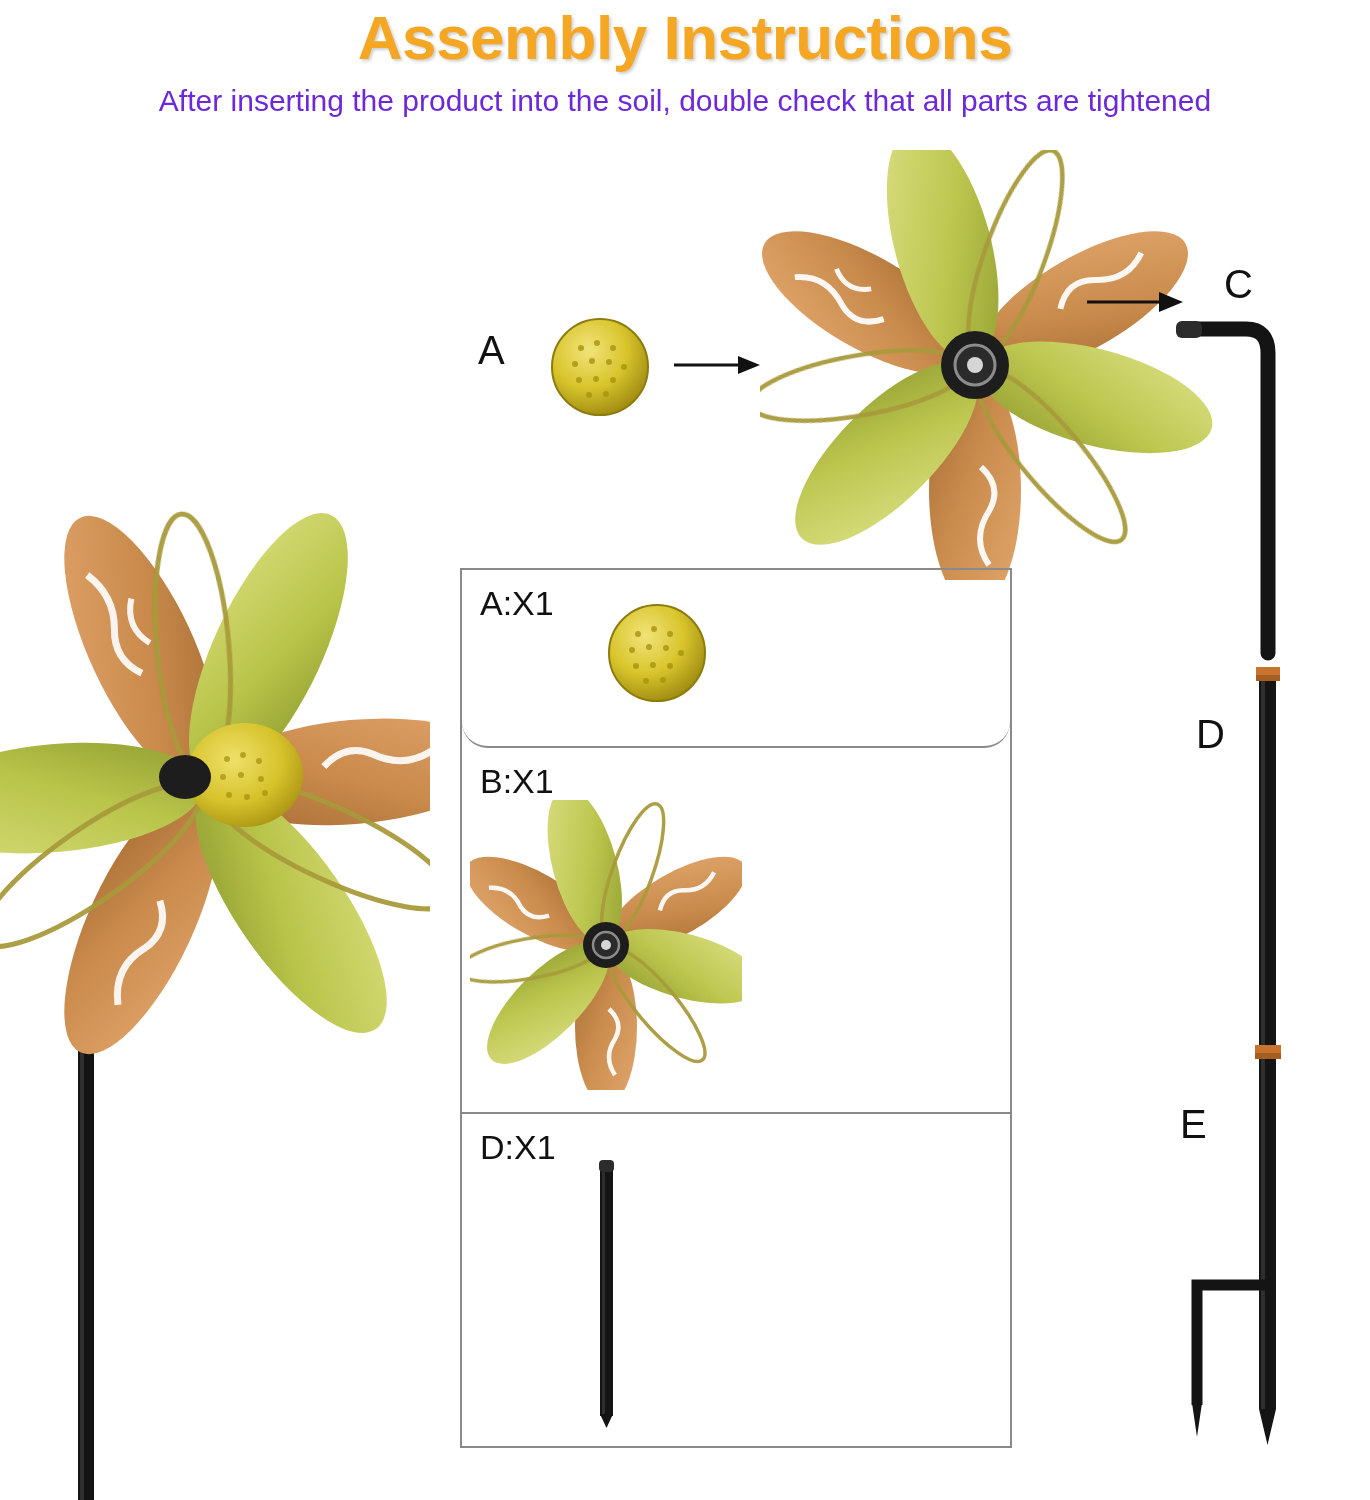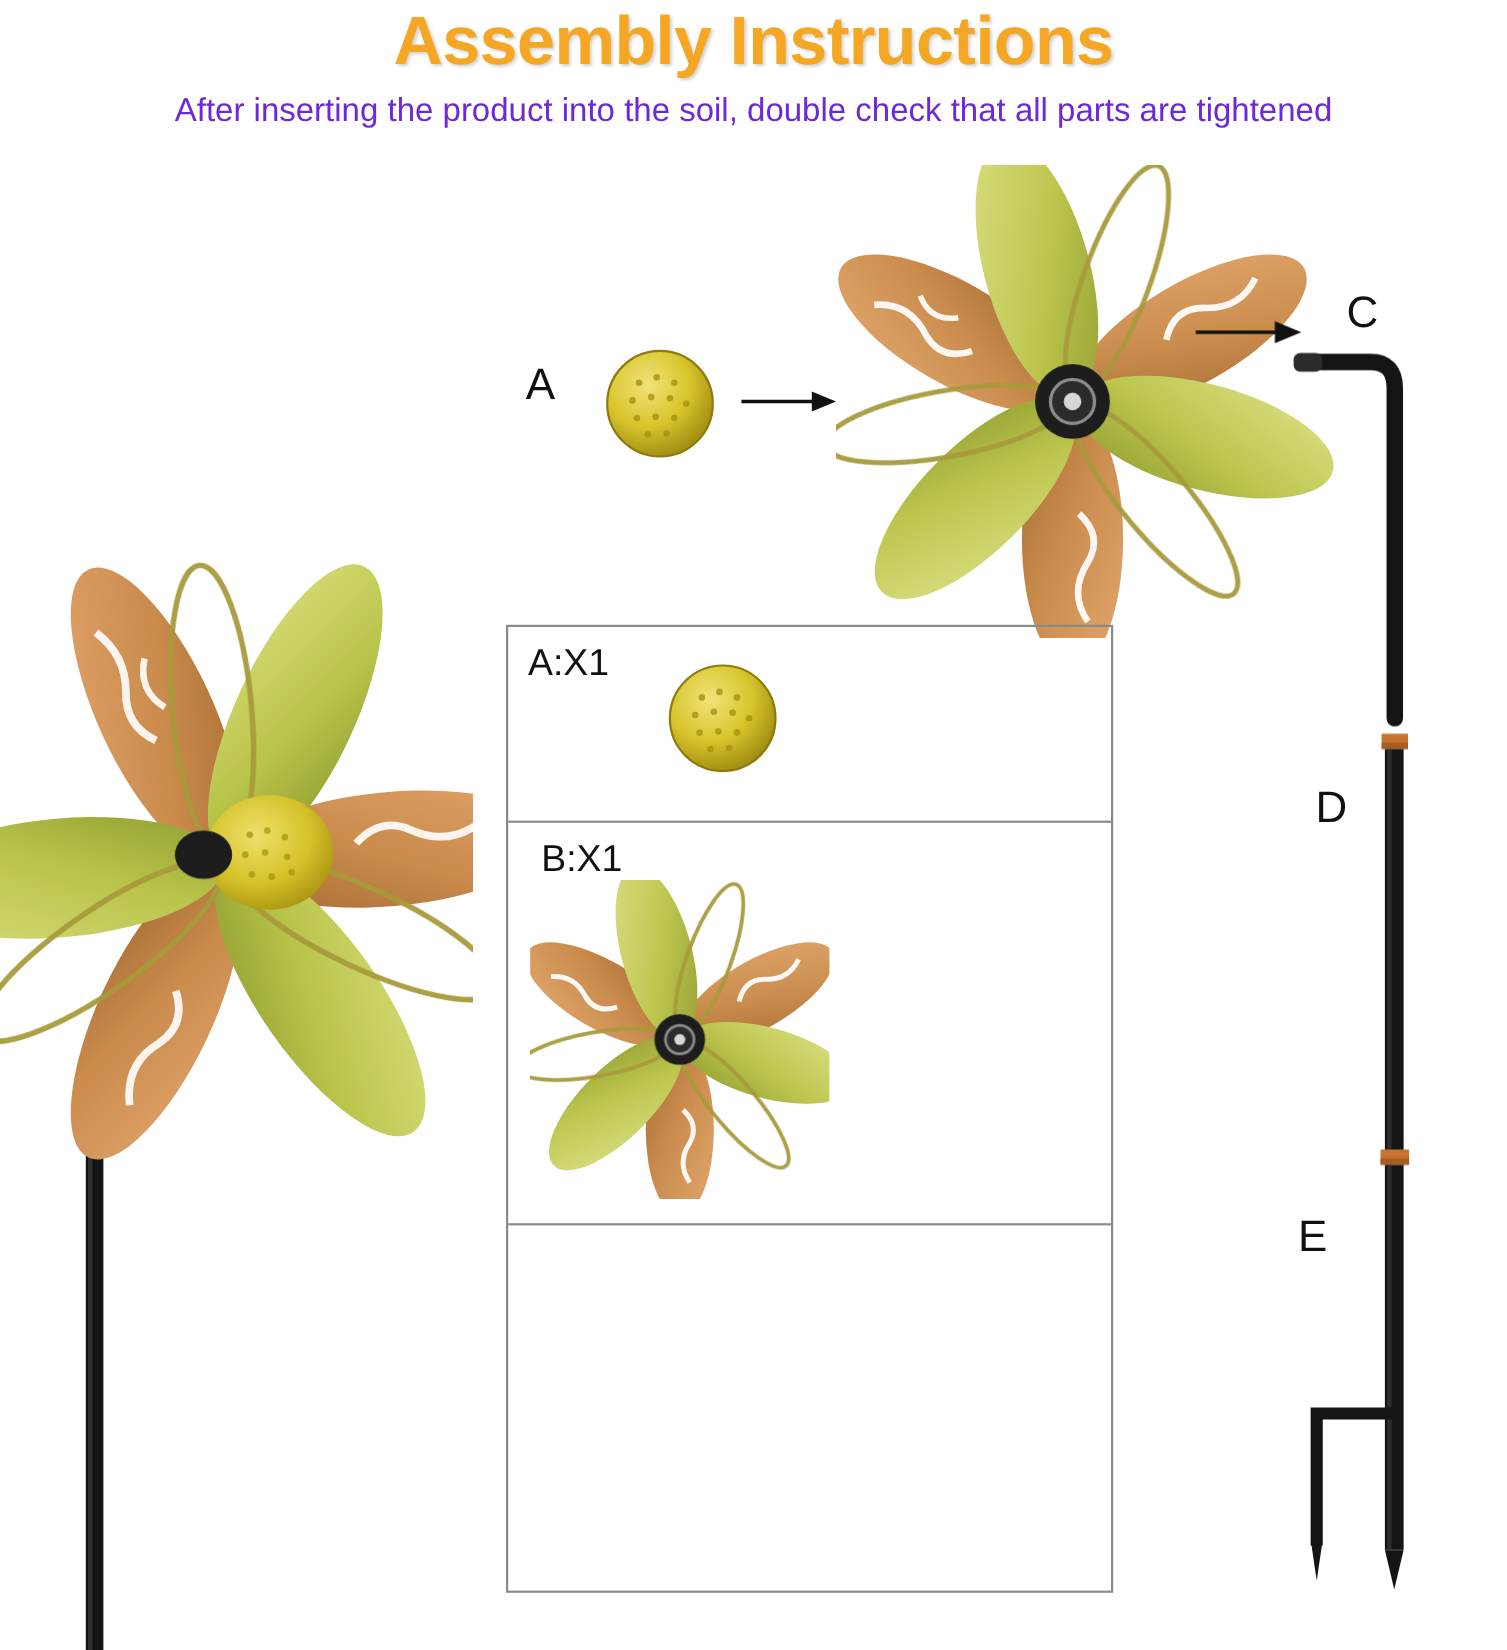--- a/index.html
+++ b/index.html
@@ -266,21 +266,21 @@
   <rect x="99" y="774" width="17" height="350" fill="#141414"></rect>
   <rect x="101" y="774" width="4" height="350" fill="#3b3b3b" opacity="0.7"></rect>
   <polygon points="99,1124 116,1124 107.5,1160" fill="#141414"></polygon>
 
   <path d="M107,1000 h-70 v120" stroke="#141414" stroke-width="11" fill="none"></path>
   <polygon points="32,1118 42,1118 37,1152" fill="#141414"></polygon>
 </svg>
 
 <div id="parts-table">
 
-  <div class="prow" style="top:0; height:178px;">
+  <div class="prow" style="top:0; height:178px;border-radius:26px;">
     <div class="pcell" style="left:0; width:100%;">
       <span class="cell-label">A:X1</span>
       <svg class="art" style="left:140px; top:28px; width:110px; height:110px;" viewBox="0 0 110 110">
         <defs>
           <radialGradient id="gCenter3" cx="38%" cy="32%" r="72%">
             <stop offset="0%" stop-color="#f2e37a"></stop>
               <stop offset="55%" stop-color="#d8c52c"></stop>
               <stop offset="100%" stop-color="#9e8a10"></stop>
           </radialGradient>
         </defs>
@@ -297,21 +297,21 @@
             <circle cx="51" cy="67" r="3"></circle>
             <circle cx="68" cy="68" r="3"></circle>
           <circle cx="44" cy="83" r="3"></circle>
             <circle cx="61" cy="82" r="3"></circle>
         </g>
       </svg>
     </div>
   </div>
 
   <div class="prow" style="top:178px; height:366px;">
-    <div class="pcell" style="left:12px; width:50%;">
+    <div class="pcell" style="left:0; width:50%;">
       <span class="cell-label">B:X1</span>
       <svg class="art" style="left:8px; top:52px; width:272px; height:290px;" viewBox="0 0 272 290">
         <defs>
           <linearGradient id="gGreen3" x1="0" y1="0" x2="1" y2="1">
             <stop offset="0%" stop-color="#dbe085"></stop>
               <stop offset="55%" stop-color="#bcc64e"></stop>
               <stop offset="100%" stop-color="#909c30"></stop>
           </linearGradient>
           <linearGradient id="gCopper3" x1="0" y1="0" x2="1" y2="1">
             <stop offset="0%" stop-color="#e2a76e"></stop>
@@ -348,15 +348,24 @@
           </g>
           <circle cx="0" cy="0" r="23" fill="#1d1d1d"></circle>
           <circle cx="0" cy="0" r="13" fill="#2b2b2b" stroke="#8c8c8c" stroke-width="2.5"></circle>
           <circle cx="0" cy="0" r="5" fill="#d6d6d6"></circle>
         </g>
       </svg>
     </div>
   </div>
 
   <div class="prow" style="top:544px; height:332px; border-bottom:none;">
+    <div class="pcell" style="left:0; width:50%;">
+      <span class="cell-label">D:X1</span>
+      <svg class="art" style="left:110px; top:32px; width:70px; height:282px;" viewBox="0 0 70 282">
+        <rect x="28" y="22" width="13" height="248" fill="#141414"></rect>
+        <rect x="30" y="22" width="3" height="248" fill="#3b3b3b" opacity="0.7"></rect>
+        <rect x="27" y="14" width="15" height="12" rx="4" fill="#2c2c2c"></rect>
+        <polygon points="28,268 41,268 34.5,282" fill="#141414"></polygon>
+      </svg>
+    </div>
   </div>
 
 </div>
 
 </body></html>

